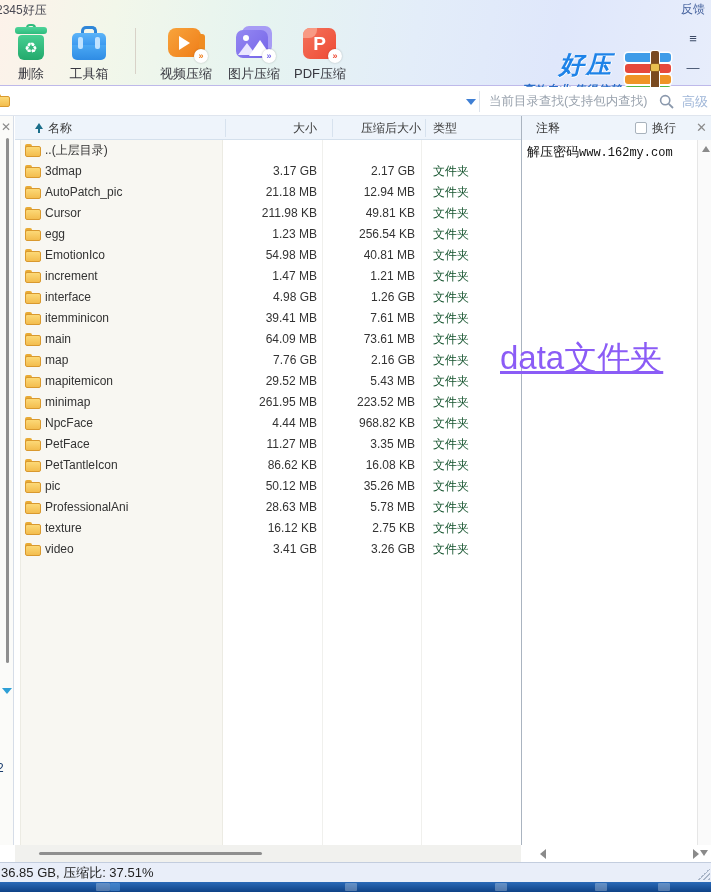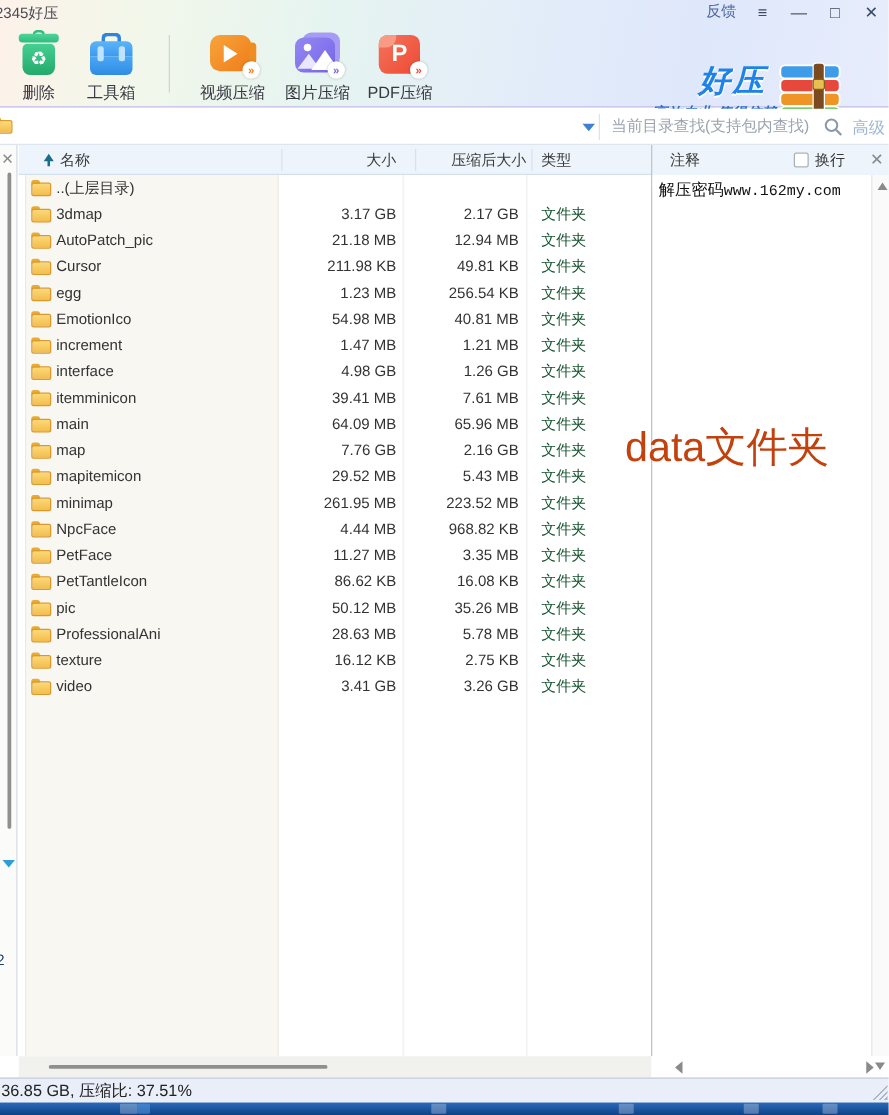--- a/index.html
+++ b/index.html
@@ -4,21 +4,21 @@
 <style>
   * { margin:0; padding:0; box-sizing:border-box; }
   html,body { width:711px; height:892px; overflow:hidden; }
   body { position:relative; font-family:"Liberation Sans","DejaVu Sans",sans-serif; background:#fff; font-size:12px; color:#3a3a3a; }
 
   
   .topband { position:absolute; left:0; top:0; width:711px; height:86px;
     background:linear-gradient(100deg,#fdf2ea 0%,#f2f7ea 16%,#e6f4f0 36%,#e3edf9 58%,#dfe7fb 78%,#e7edfb 100%);
     border-bottom:1px solid #beb9ea; }
   .win-title { position:absolute; left:-4px; top:2px; font-size:12px; color:#4a4a55; }
-  .win-controls { position:absolute; right:6px; top:1px; display:flex; align-items:center; gap:13px; color:#44516e; }
+  .win-controls { position:absolute; right:6px; top:1px; display:flex; align-items:center; gap:13px; color:#44516e;flex-direction:column; }
   .feedback { font-size:12px; color:#4a66a0; cursor:pointer; }
   .wc { font-size:13px; line-height:16px; width:16px; text-align:center; cursor:pointer; color:#3c4a66; }
 
   .toolbar { position:absolute; left:0; top:20px; height:64px; width:711px; }
   .tbtn { position:absolute; top:4px; width:62px; display:flex; flex-direction:column; align-items:center; cursor:pointer; }
   .tbtn .lbl { margin-top:3px; font-size:13px; color:#383840; white-space:nowrap; }
   .ticon { position:relative; width:40px; height:38px; }
   .tb-sep { position:absolute; left:135px; top:8px; width:1px; height:46px; background:#d8d2c8; }
 
   
@@ -374,21 +374,21 @@
     <div class="c-type">文件夹</div>
   </div>
 
   <div class="lrow">
     <div class="c-icon folder">
               <div class="tab"></div>
               <div class="bodyy"></div>
             </div>
     <div class="c-name">main</div>
     <div class="c-size">64.09 MB</div>
-    <div class="c-packed">65.96 MB</div>
+    <div class="c-packed">73.61 MB</div>
     <div class="c-type">文件夹</div>
   </div>
 
   <div class="lrow">
     <div class="c-icon folder">
               <div class="tab"></div>
               <div class="bodyy"></div>
             </div>
     <div class="c-name">map</div>
     <div class="c-size">7.76 GB</div>
@@ -530,13 +530,13 @@
 
 <div class="taskbar">
   <div class="tk tk1"></div>
     <div class="tk tk2"></div>
     <div class="tk tk3"></div>
   <div class="tk tk4"></div>
     <div class="tk tk5"></div>
     <div class="tk tk6"></div>
 </div>
 
-<div class="annotation" style="color: #c2410c;">data文件夹</div>
+<div class="annotation" style="color: #8b5cf6; text-decoration: underline;">data文件夹</div>
 
 </body></html>

